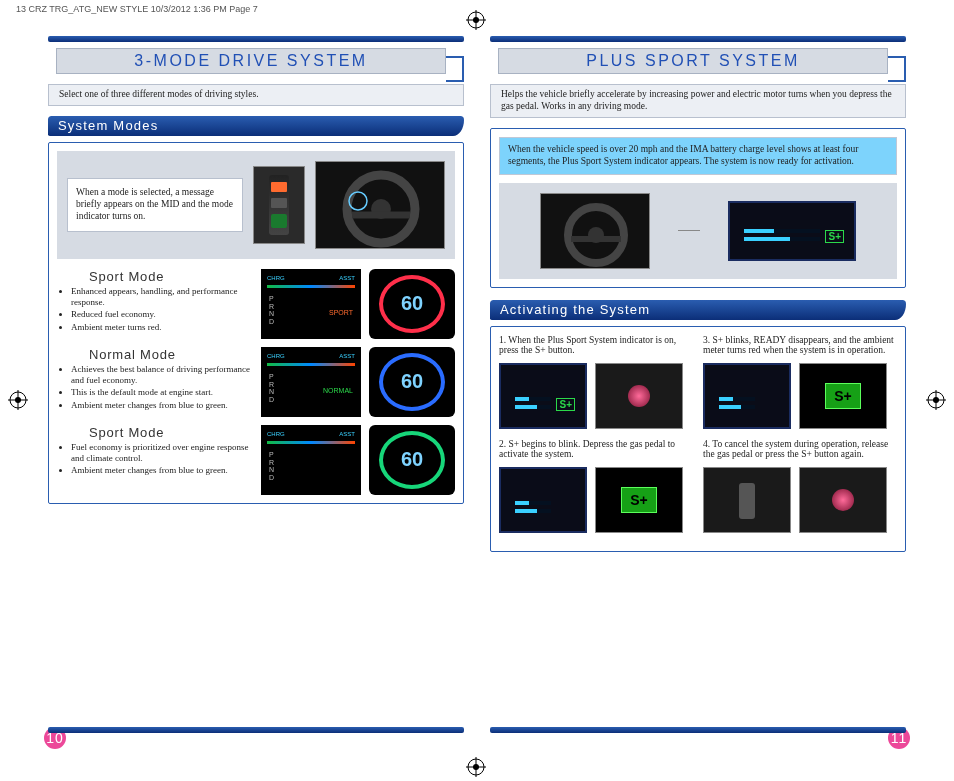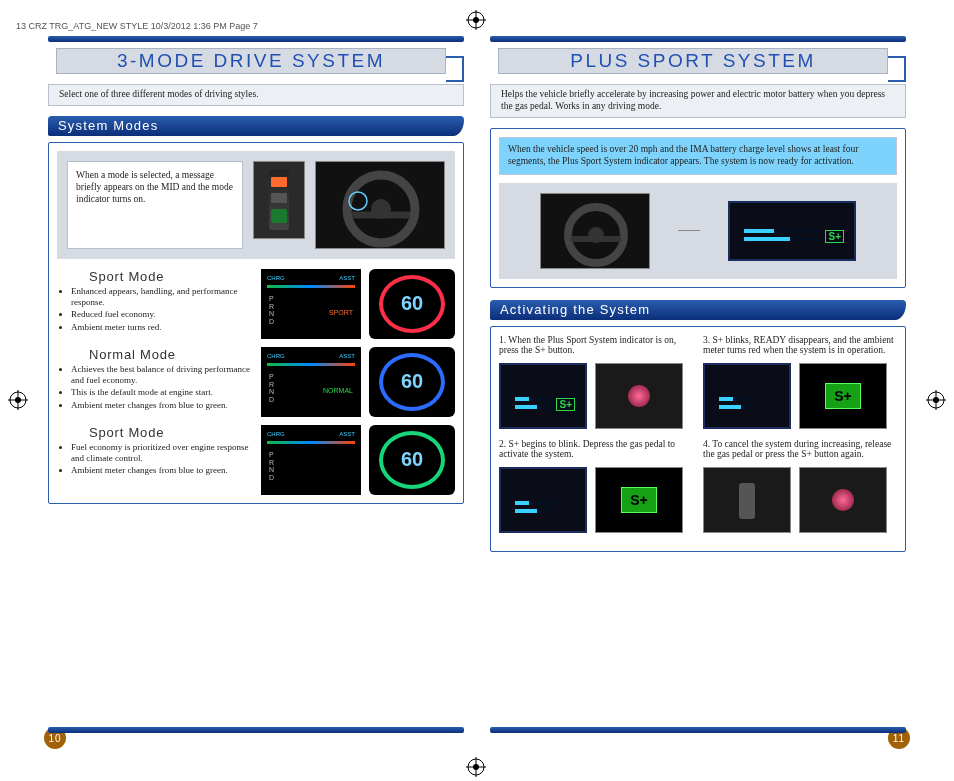--- a/index.html
+++ b/index.html
@@ -7,21 +7,21 @@
     font-family: Georgia, 'Times New Roman', serif;
     background: #fff;
     width: 954px;
     height: 781px;
     position: relative;
     font-size: 10px;
     color: #222;
   }
   .page-header {
     position: absolute;
-    top: 21px; left: 16px;
+    top: 4px; left: 16px;
     font-size: 9px;
     font-family: Arial, sans-serif;
     color: #555;
   }
   .reg-mark { position: absolute; }
   .reg-mark svg { display: block; }
   .spread {
     position: absolute;
     top: 36px; left: 48px; right: 48px; bottom: 40px;
     display: flex;
@@ -44,21 +44,21 @@
     left: 8px; right: 18px; top: 0; bottom: 6px;
     background: #d6dbe3;
     border: 1px solid #a8b2c2;
     display: flex;
     align-items: center;
     justify-content: center;
   }
   .title-bar span {
     font-family: 'Arial Narrow', Arial, sans-serif;
     letter-spacing: 2.5px;
-    font-size: 19px;
+    font-size: 16px;
     color: #2150b5;
     text-transform: uppercase;
   }
   .title-hook {
     position: absolute;
     border: 2px solid #2a5db0;
     width: 18px; height: 26px;
     border-left: none;
     top: 8px; right: 0;
   }
@@ -84,20 +84,21 @@
     border: 1px solid #2a5db0;
     border-radius: 2px;
     padding: 8px;
     background: #fff;
   }
   .callout-row {
     background: #d6dbe3;
     padding: 10px;
     display: flex;
     gap: 10px;
+    align-items: center;
     margin-bottom: 10px;
   }
   .callout-text {
     background: #fff;
     border: 1px solid #b8c0ce;
     padding: 8px;
     font-size: 9.5px;
     flex: 1;
     line-height: 1.25;
   }
@@ -142,23 +143,23 @@
   .steps { display:flex; gap:10px; font-size:9.5px;}
   .steps .col { flex:1;}
   .steps .step { margin-bottom:8px;}
   .steps .num { display:inline;}
   .step-imgs { display:flex; gap:8px; margin:4px 0 10px;}
   .step-imgs .img-ph { width:88px; height:66px;}
   .sbadge { background:#16a016; color:#000; font-family:Arial; font-weight:bold; padding:4px 8px; font-size:14px; border:1px solid #5cff5c;}
   .pagenum {
     position:absolute; bottom:-8px;
     width:22px; height:22px; border-radius:50%;
-    background:#a16207; color:#fff;
+    background:#ec4899; color:#fff;
     display:flex;align-items:center;justify-content:center;
-    font-family:'Arial Narrow',Arial; font-size:10px; letter-spacing:1px;
+    font-family:'Arial Narrow',Arial; font-size:14px; letter-spacing:1px;
   }
   .pagenum.left{ left:-4px;} .pagenum.right{ right:-4px;}
   .hbar.bottom { position:absolute; bottom:2px; left:0; right:0;}
   .conn-line { flex:0 0 22px; height:1px; background:#888;}
 </style>
 </head>
 <body>
 
 <div class="page-header">13 CRZ TRG_ATG_NEW STYLE  10/3/2012  1:36 PM  Page 7</div>
 
@@ -310,21 +311,21 @@
   </div>
 
   <div class="page">
     <div class="hbar"></div>
     <div class="title-row">
       <div class="title-bar">
           <span>PLUS SPORT SYSTEM</span>
         </div>
       <div class="title-hook"></div>
     </div>
-    <div class="intro-box">Helps the vehicle briefly accelerate by increasing power and electric motor battery when you depress the gas pedal.  Works in any driving mode.</div>
+    <div class="intro-box">Helps the vehicle briefly accelerate by increasing power and electric motor turns when you depress the gas pedal.  Works in any driving mode.</div>
 
     <div class="panel" style="margin-bottom:12px">
       <div class="howit-sub">When the vehicle speed is over 20 mph and the IMA battery charge level shows at least four segments, the Plus Sport System indicator appears.  The system is now ready for activation.</div>
       <div class="howit-imgs">
         <div class="img-ph" style="width:110px;height:76px">
           <svg width="110" height="76">
               <circle cx="55" cy="42" r="28" fill="none" stroke="#444" stroke-width="8"></circle>
               <circle cx="55" cy="42" r="8" fill="#333"></circle>
               <line x1="30" y1="46" x2="80" y2="46" stroke="#333" stroke-width="6"></line>
             </svg>
@@ -368,21 +369,21 @@
           <div class="step"><span class="num">3. </span><span>S+ blinks, READY disappears, and the ambient meter turns red when the system is in operation.</span></div>
           <div class="step-imgs">
             <div class="dash-ph img-ph" style="width:88px;height:66px">
                 <div class="seg"></div>
                 <div class="seg seg2"></div>
               </div>
             <div class="img-ph" style="background:#000">
                 <div class="sbadge">S+</div>
               </div>
           </div>
-          <div class="step"><span class="num">4. </span><span>To cancel the system during increasing, release the gas pedal or press the S+ button again.</span></div>
+          <div class="step"><span class="num">4. </span><span>To cancel the system during operation, release the gas pedal or press the S+ button again.</span></div>
           <div class="step-imgs">
             <div class="img-ph" style="background:#1a1a1a">
                 <svg width="60" height="50">
                   <rect x="22" y="8" width="16" height="36" rx="3" fill="#555"></rect>
                 </svg>
               </div>
             <div class="img-ph" style="background:#1a1a1a">
                 <div style="width:22px;height:22px;border-radius:50%;background:radial-gradient(#ff6b9a,#7a1030)"></div>
               </div>
           </div>

